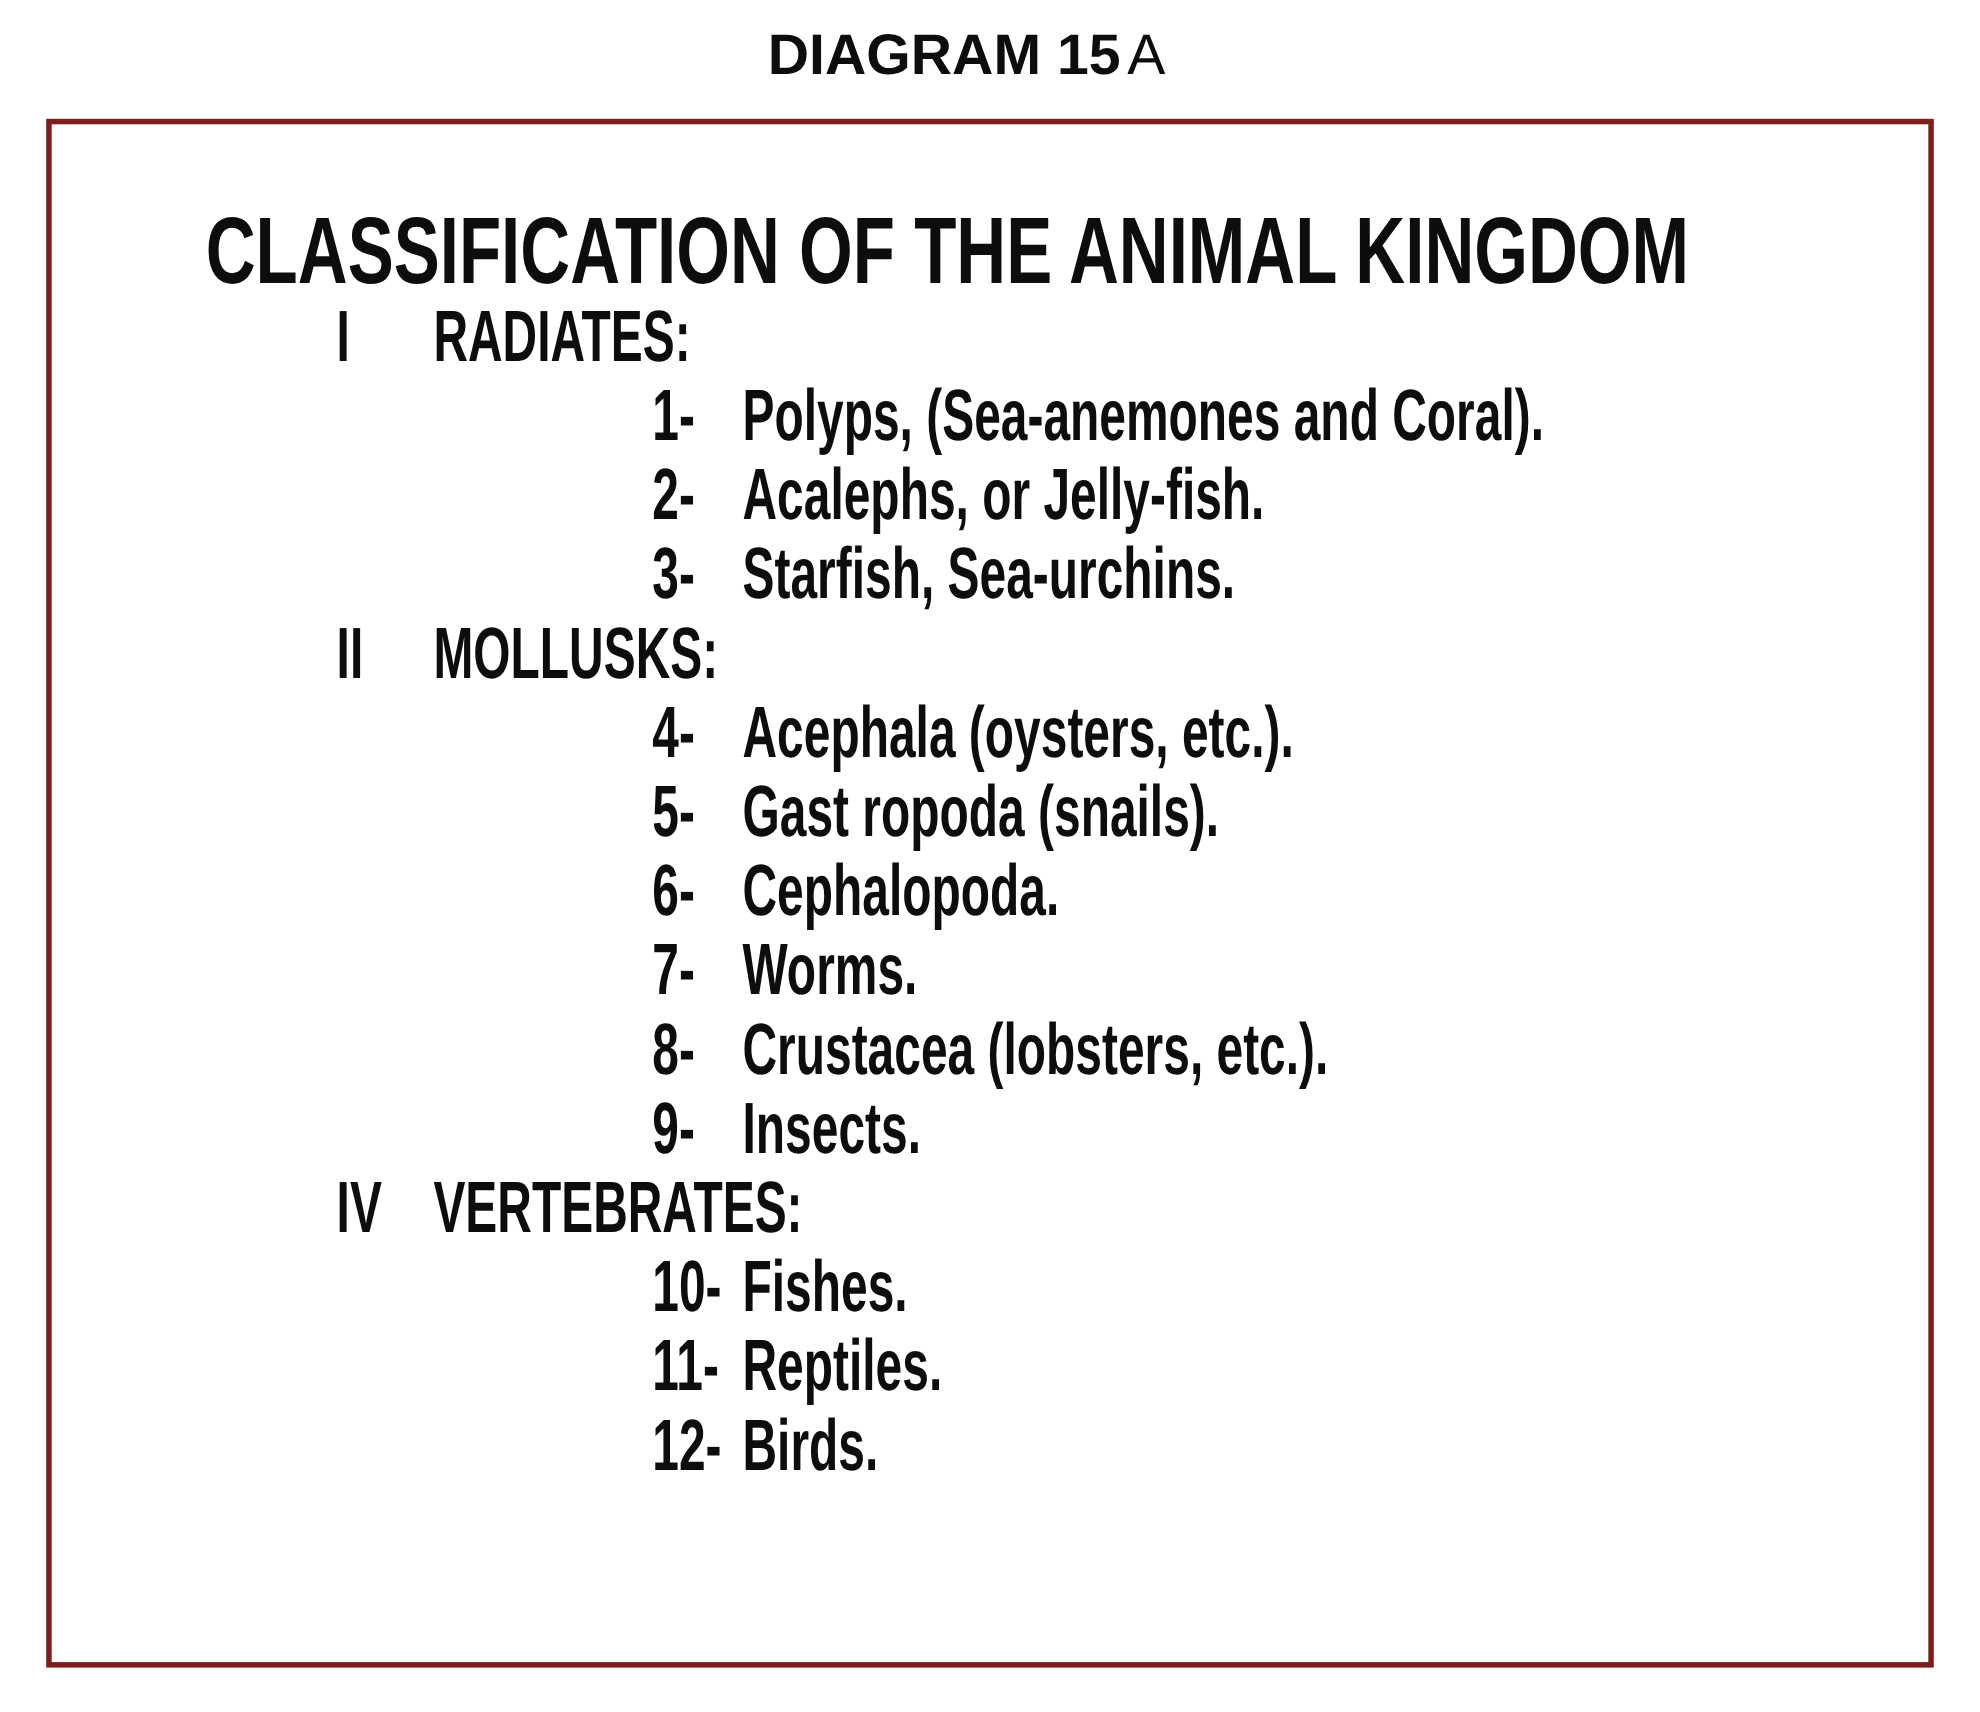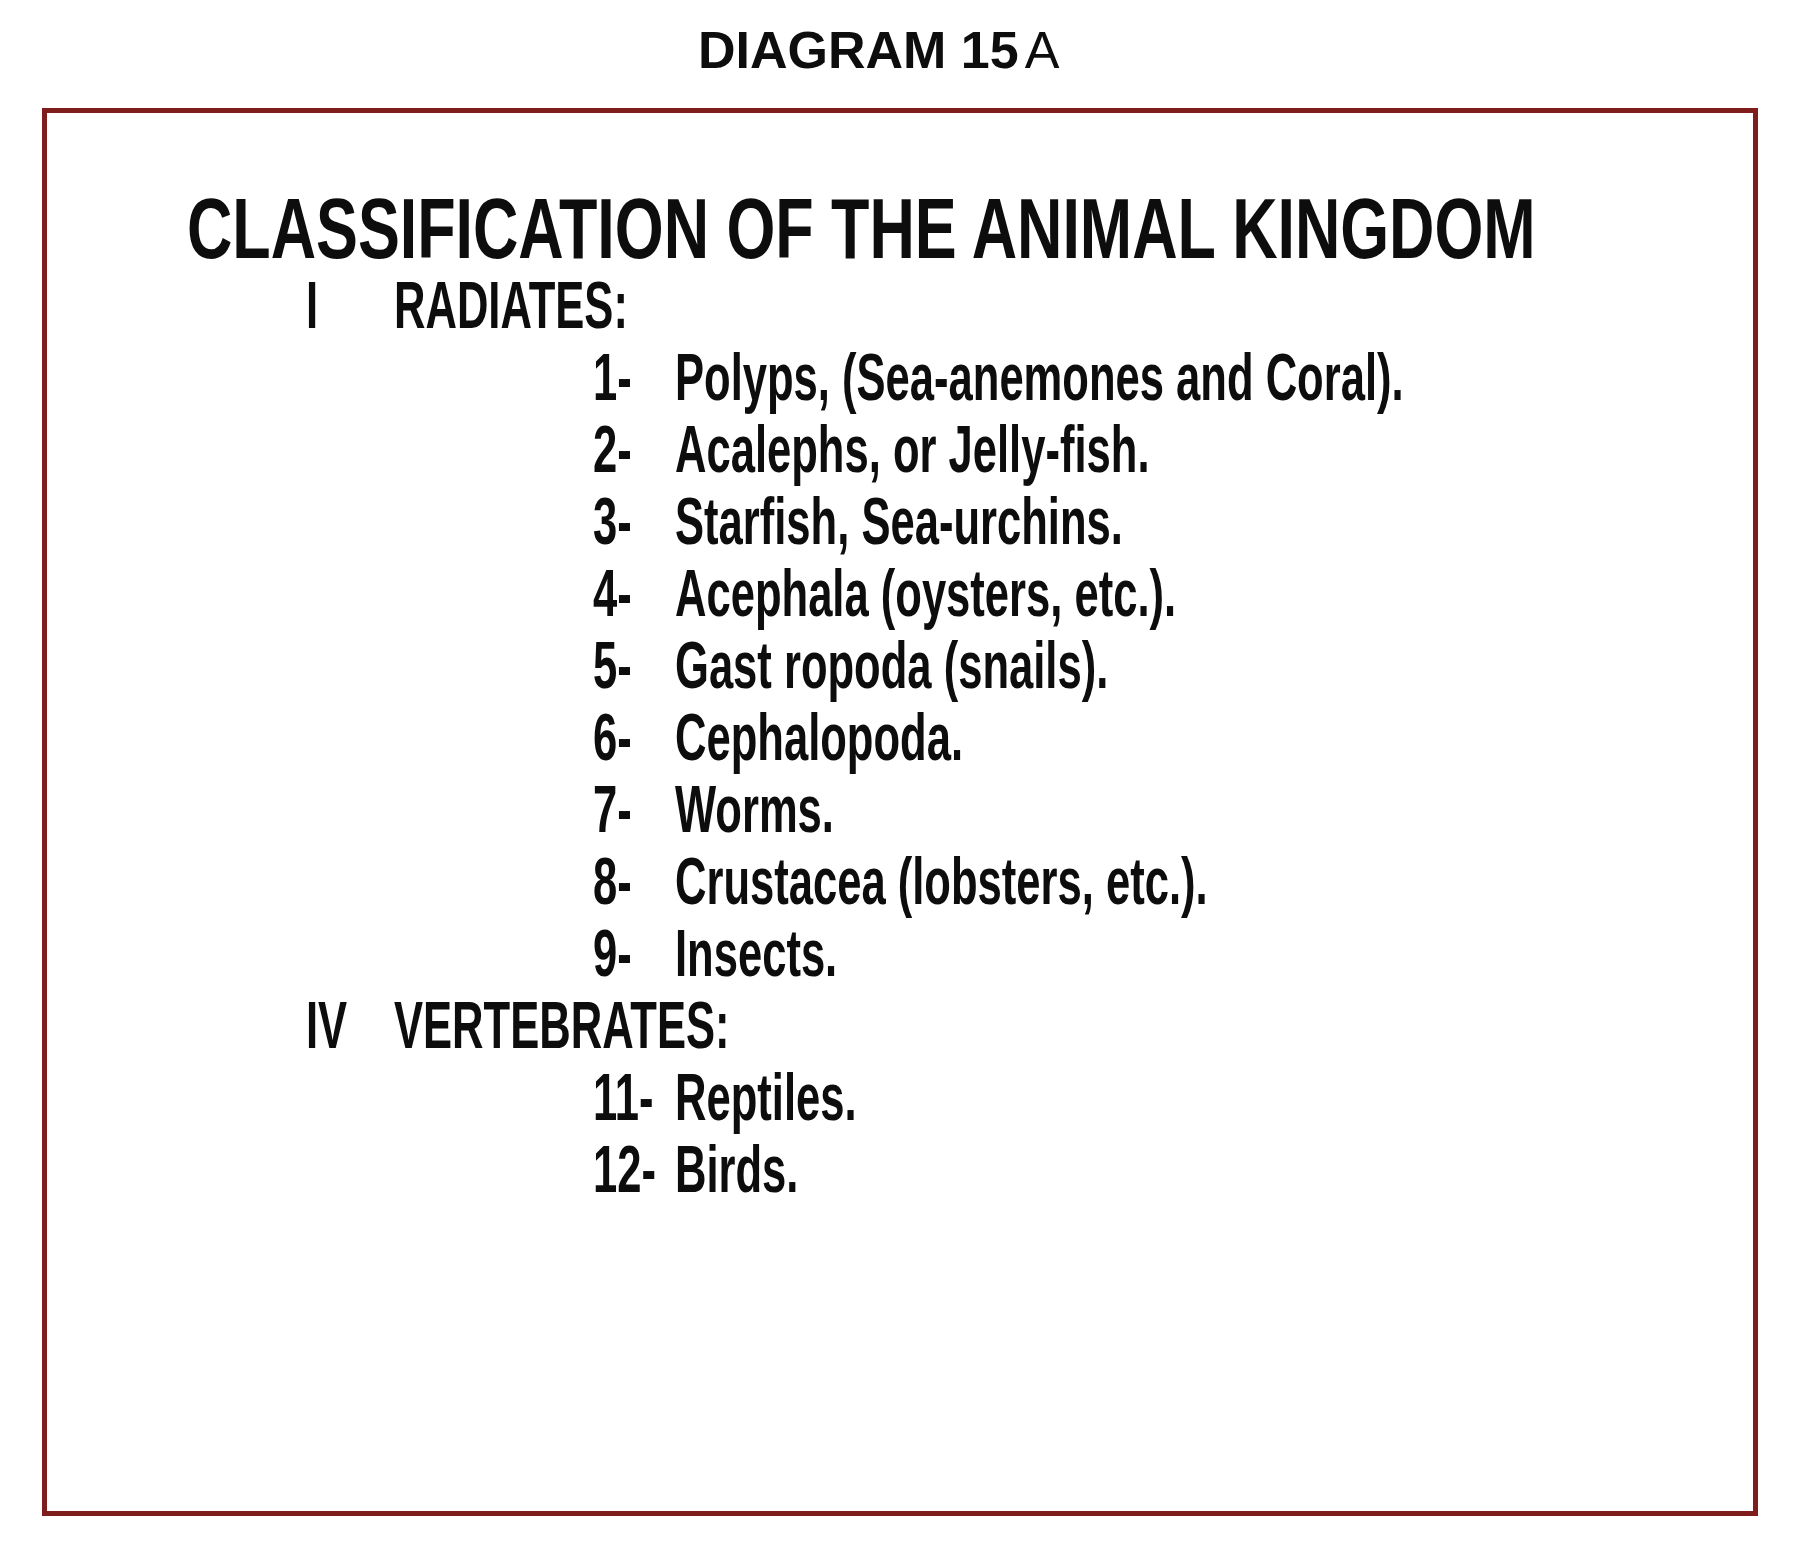--- a/index.html
+++ b/index.html
@@ -114,20 +114,24 @@
       <div class="row">
         <span class="itemnum">2-</span>
         <span class="itemtext">Acalephs, or Jelly-fish.</span>
       </div>
       <div class="row">
         <span class="itemnum">3-</span>
         <span class="itemtext">Starfish, Sea-urchins.</span>
       </div>
 
       <div class="row">
+        <span class="numeral">II</span>
+        <span class="secname">MOLLUSKS:</span>
+      </div>
+      <div class="row">
         <span class="itemnum">4-</span>
         <span class="itemtext">Acephala (oysters, etc.).</span>
       </div>
       <div class="row">
         <span class="itemnum">5-</span>
         <span class="itemtext">Gast ropoda (snails).</span>
       </div>
       <div class="row">
         <span class="itemnum">6-</span>
         <span class="itemtext">Cephalopoda.</span>
@@ -144,20 +148,24 @@
       <div class="row">
         <span class="itemnum">9-</span>
         <span class="itemtext">Insects.</span>
       </div>
 
       <div class="row">
         <span class="numeral">IV</span>
         <span class="secname">VERTEBRATES:</span>
       </div>
       <div class="row">
+        <span class="itemnum">10-</span>
+        <span class="itemtext">Fishes.</span>
+      </div>
+      <div class="row">
         <span class="itemnum">11-</span>
         <span class="itemtext">Reptiles.</span>
       </div>
       <div class="row">
         <span class="itemnum">12-</span>
         <span class="itemtext">Birds.</span>
       </div>
 
     </div>
   </div>

